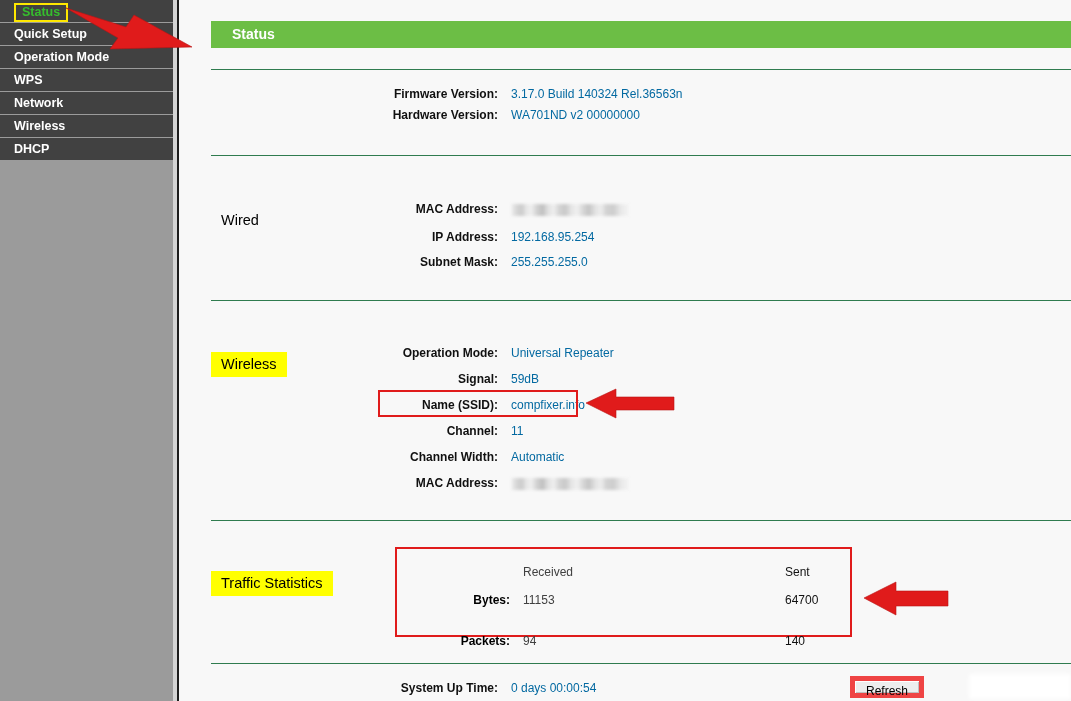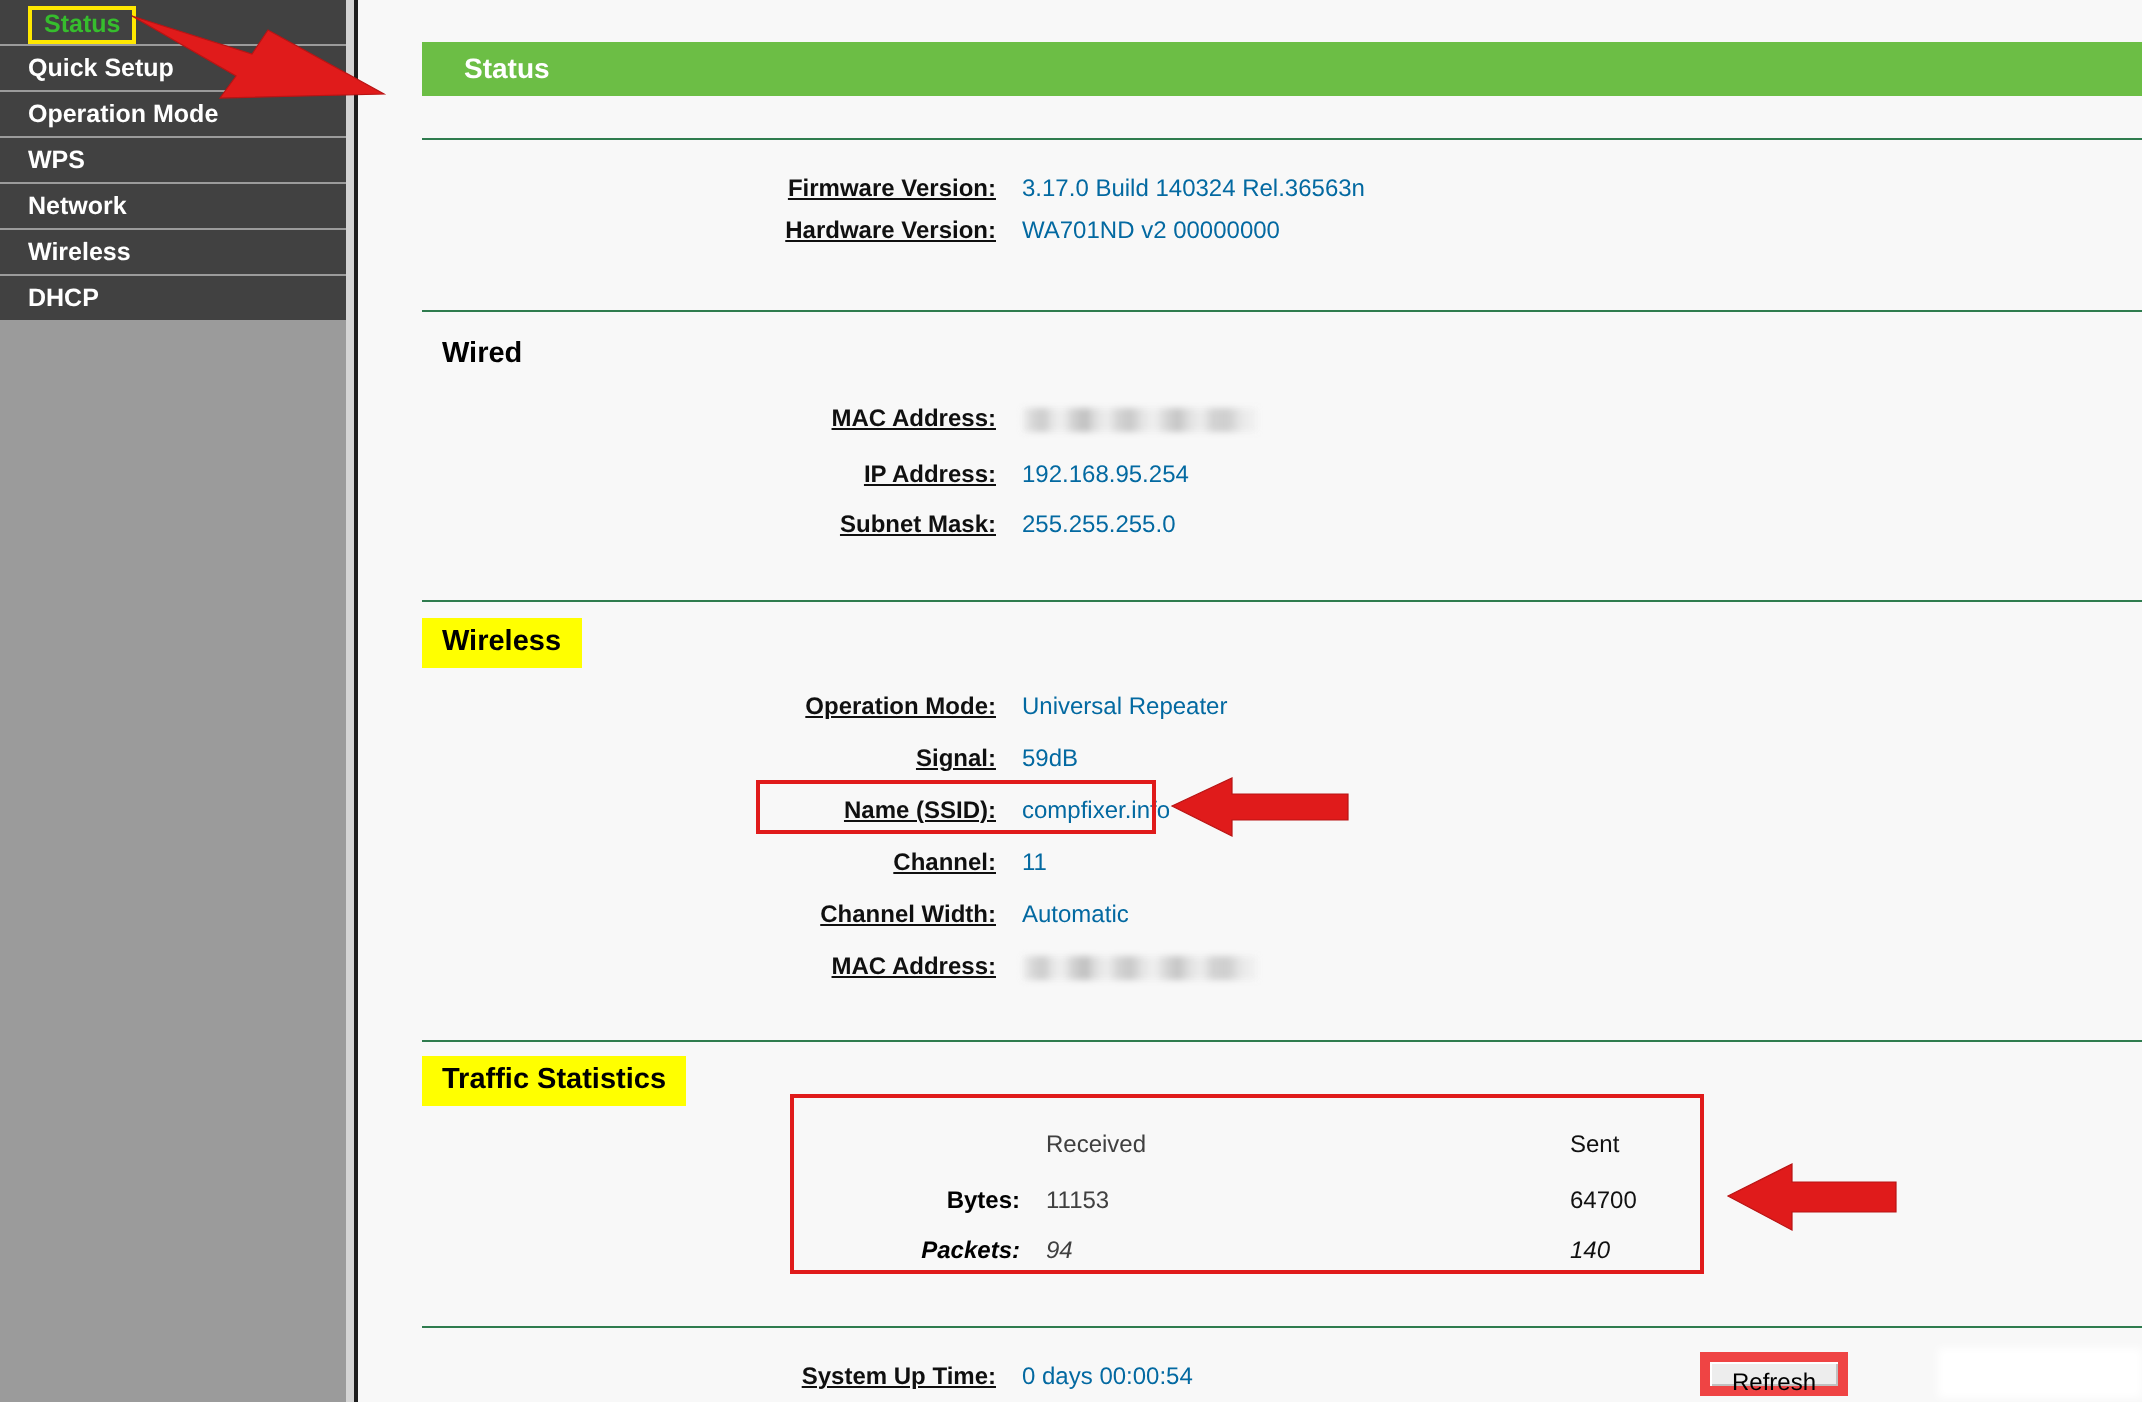--- a/index.html
+++ b/index.html
@@ -96,23 +96,24 @@
   .hrule {
     position: absolute;
     left: 32px;
     width: 860px;
     height: 0;
     border-top: 1px solid #2f7c4f;
   }
 
   .section-title {
     position: absolute;
-    font-weight: bold;
+    font-weight: normal;
     font-size: 14.5px;
     color: #000;
+    margin-top: 43px;
   }
   .section-title.hl {
     background: #ffff00;
     padding: 4px 10px 5px 10px;
   }
 
   
   .fieldrow {
     position: absolute;
     height: 20px;
@@ -120,21 +121,20 @@
     font-size: 12px;
     white-space: nowrap;
   }
   .fieldrow > .fl {
     position: absolute;
     left: 0; top: 0;
     width: 287px;
     text-align: right;
     font-weight: bold;
     color: #101010;
-    text-decoration: underline;
   }
   .fieldrow > .fv {
     position: absolute;
     left: 300px; top: 0;
     color: #0369a1;
   }
 
   .redacted {
     display: inline-block;
     width: 118px;
@@ -332,21 +332,21 @@
   <div id="traffic-box">
     <div class="traffic-row" style="top:13px;">
       <span class="t-recv">Received</span>
       <span class="t-sent">Sent</span>
     </div>
     <div class="traffic-row" style="top:41px;">
       <span class="t-lbl">Bytes:</span>
       <span class="t-recv">11153</span>
       <span class="t-sent">64700</span>
     </div>
-    <div class="traffic-row" style="top:66px;font-style:italic;">
+    <div class="traffic-row" style="top:82px;">
       <span class="t-lbl">Packets:</span>
       <span class="t-recv">94</span>
       <span class="t-sent">140</span>
     </div>
   </div>
 
   <div class="hrule" style="top:663px;"></div>
 
   <div class="fieldrow" style="left:32px; top:678px; width:560px;">
     <span class="fl">System Up Time:</span>

